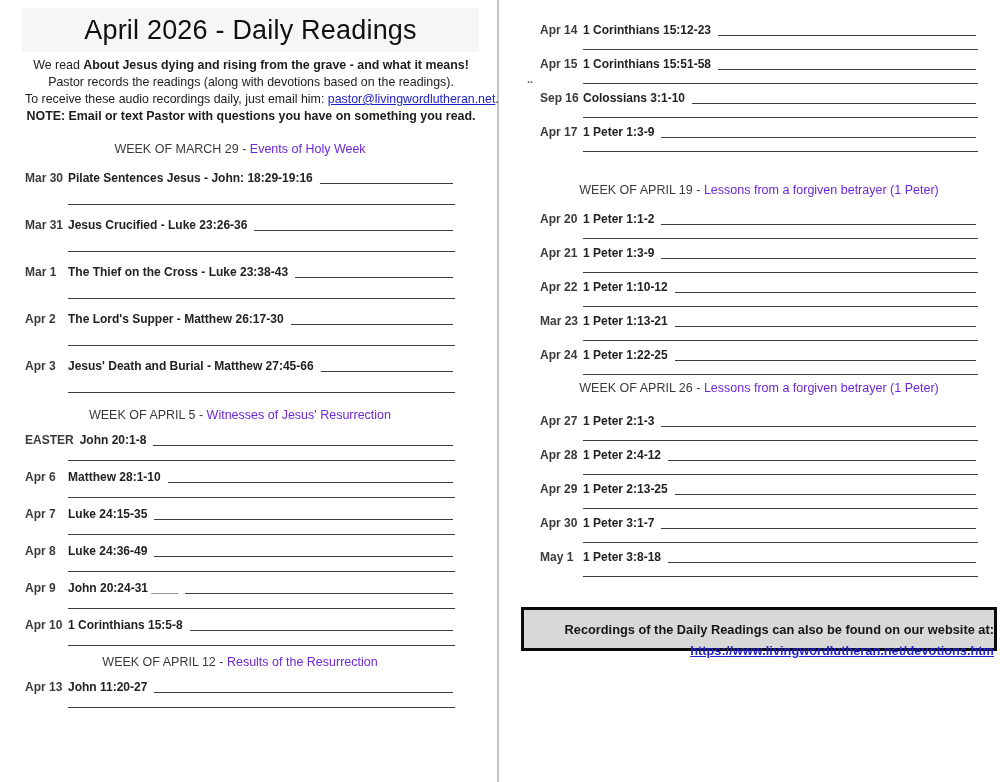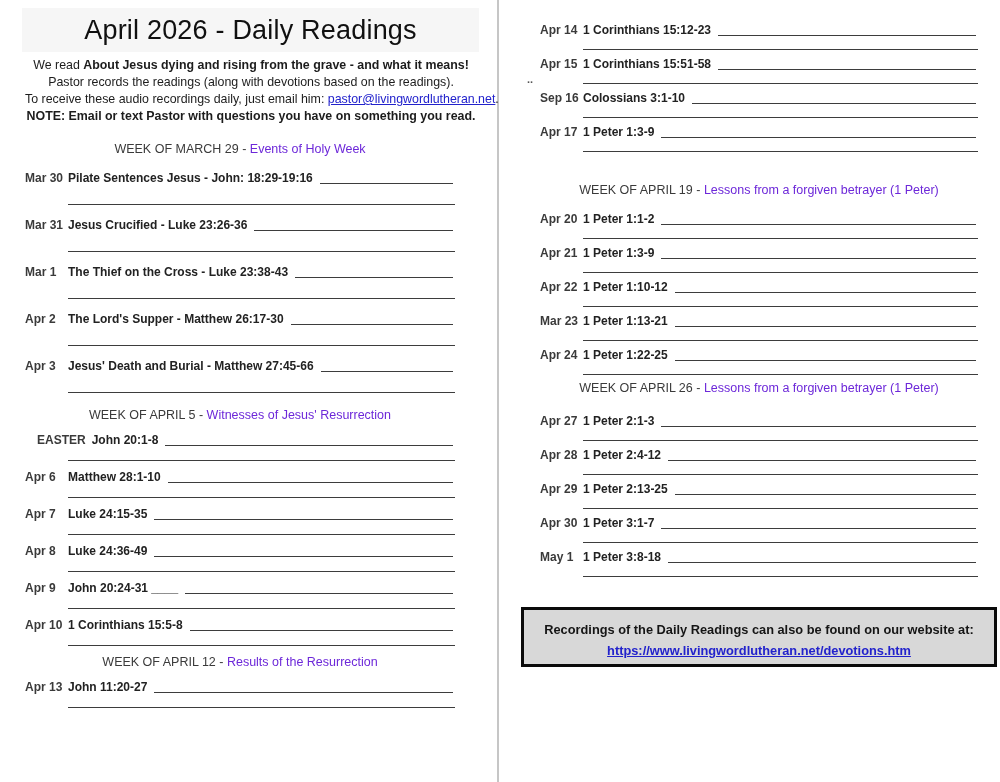--- a/index.html
+++ b/index.html
@@ -32,42 +32,42 @@
 
   .sec-header{
     text-align:center;font-size:12.5px;line-height:17px;color:#3a3a3a;white-space:nowrap;
   }
   .sec-header .b{font-weight:normal;color:#6d28d9;}
   .page-left .sec-header{margin-right:22px;}
 
   .sec .row{display:flex;align-items:flex-end;line-height:17px;}
   .page-left .sec .row{margin-right:22px;}
   .date{flex:0 0 43px;font-size:12px;font-weight:bold;color:#3a3a3a;white-space:nowrap;}
-  .row.easter .date{flex:0 0 auto;margin-right:6px;margin-left:12px;}
+  .row.easter .date{flex:0 0 auto;margin-right:6px;}
   .reading{font-size:12px;font-weight:bold;color:#222;white-space:nowrap;}
   .fill{flex:1 1 auto;border-bottom:1.6px solid var(--line);margin:0 2px 3px 7px;min-width:20px;}
   .cont-wrap{position:relative;}
   .page-left .cont-wrap{margin-right:22px;}
   .cont{border-bottom:1.6px solid var(--line);margin-left:43px;height:1px;}
   .note{position:absolute;left:-13px;top:-10px;font-size:11px;font-weight:bold;color:#555;}
 
   
   .gap-lg .row{margin-top:12px;}  .gap-lg .cont-wrap{margin-top:17px;margin-bottom:5px;}
   .gap-md .row{margin-top:8px;}   .gap-md .cont-wrap{margin-top:11px;margin-bottom:5px;}
   .gap-sm .row{margin-top:6px;}   .gap-sm .cont-wrap{margin-top:10px;margin-bottom:5px;}
 
   .h-march29{margin-top:16px;}
   .h-april5{margin-top:14px;margin-bottom:8px;}
   .h-april12{margin-top:8px;}
   .h-april19{margin-top:30px;margin-bottom:12px;}
   .h-april26{margin-bottom:16px;}
 
   .footer-box{
-    margin:30px -19px 4px -19px;height:60px;background:var(--footer-bg);
-    border:3px solid #0a0a0a;text-align:center;padding-top:10px;
+    margin:30px -19px 4px -19px;height:44px;background:var(--footer-bg);
+    border:3px solid #0a0a0a;text-align:right;padding-top:10px;
   }
   .footer-text{font-size:12.8px;font-weight:bold;color:#151515;line-height:20px;}
   .footer-box a.link{font-size:12.8px;font-weight:bold;line-height:22px;}
 </style>
 </head>
 <body>
 
 <div class="divider"></div>
 
 <div class="page page-left">

